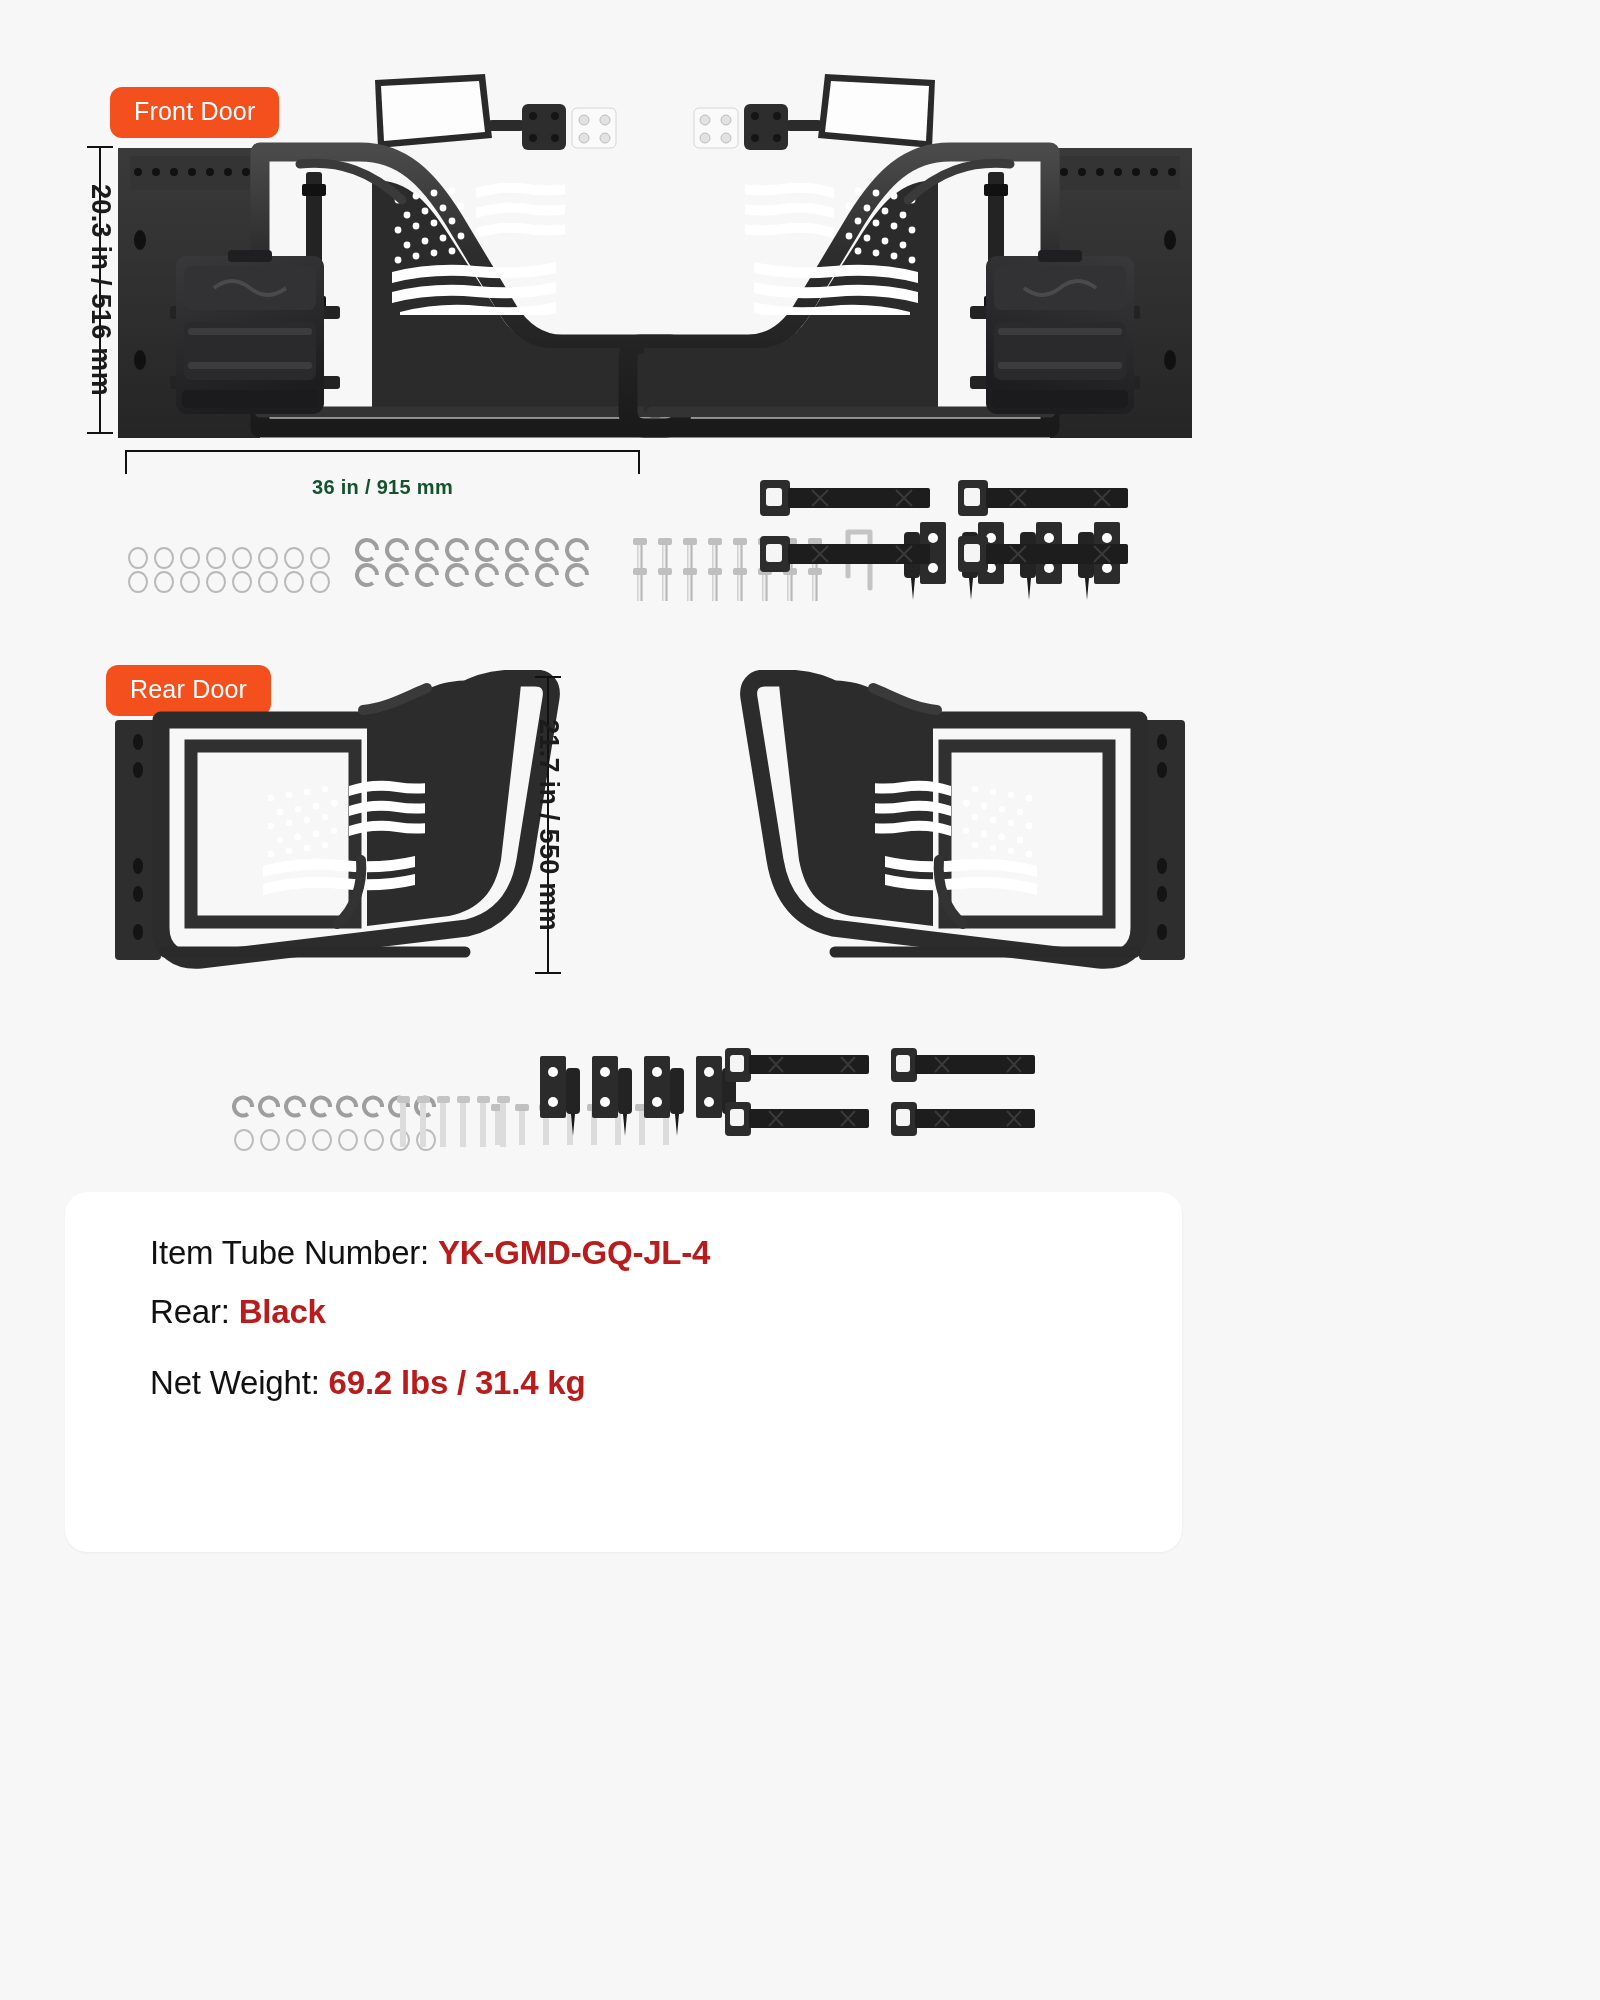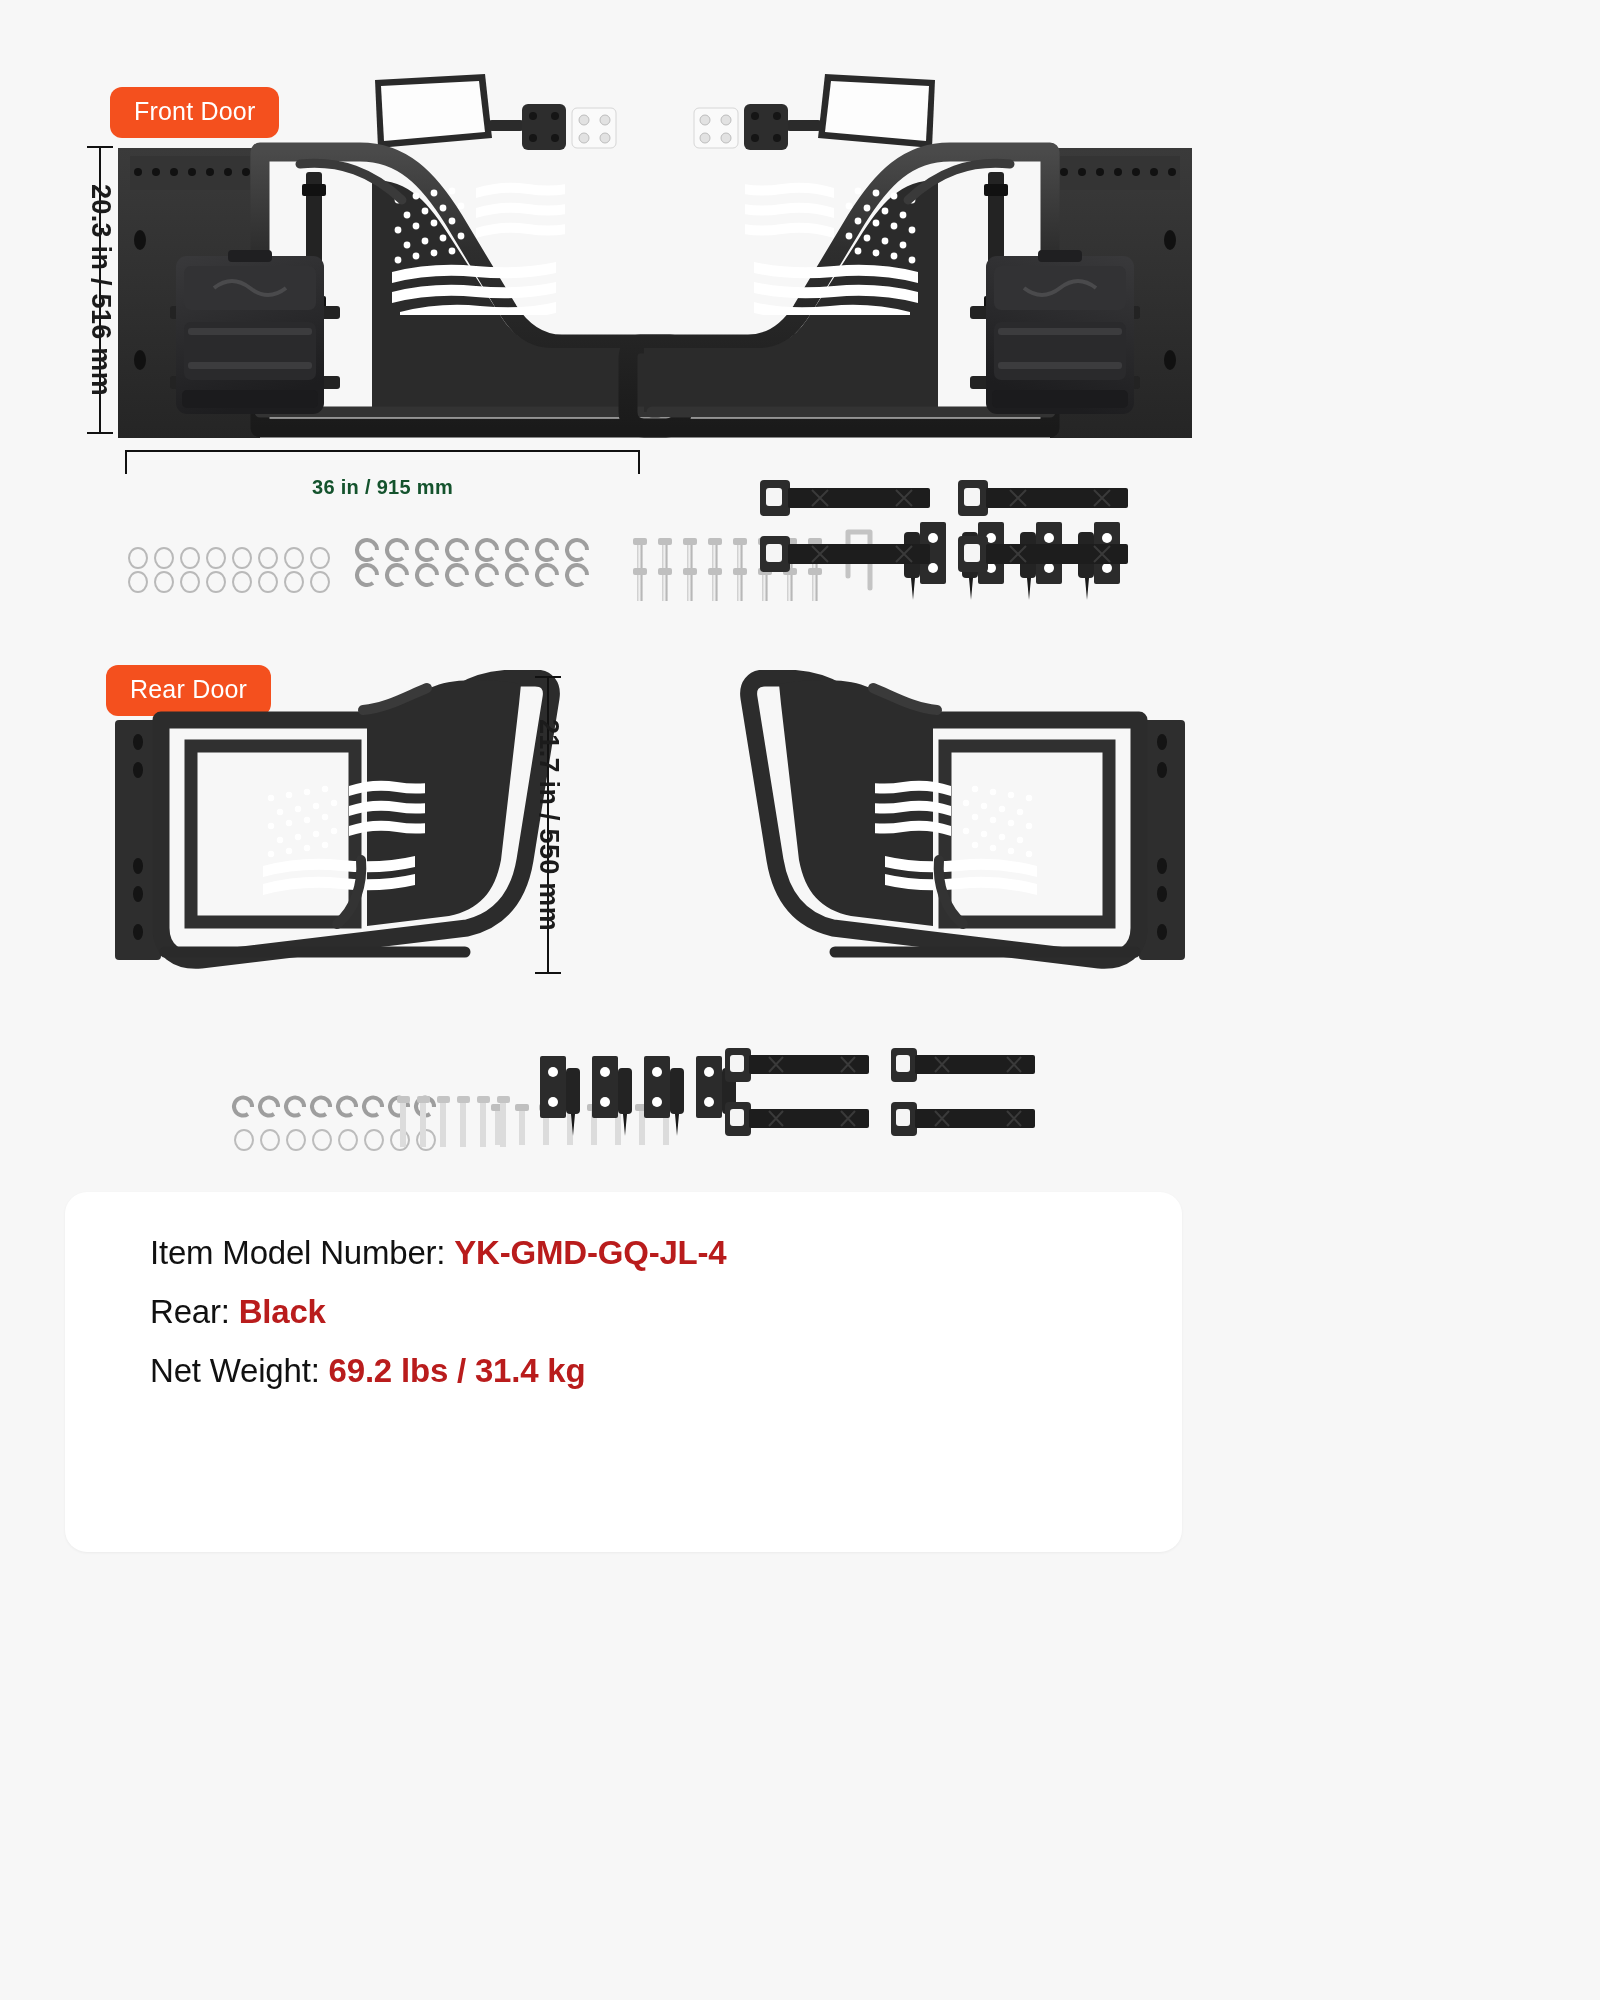--- a/index.html
+++ b/index.html
@@ -62,21 +62,21 @@
     box-shadow:0 1px 3px rgba(0,0,0,.05);
   }
   .spec-row{
     position:absolute;left:85px;
     white-space:nowrap;
     font-size:33px;color:#111;font-weight:400;letter-spacing:-.2px;
   }
   .spec-row .val{color:#b91c1c;font-weight:bold;}
   #spec-0{top:42px;}
   #spec-1{top:101px;}
-  #spec-2{top:160px;}
+  #spec-2{top:172px;}
   #spec-3{top:219px;}
 </style>
 </head>
 <body>
 
 <div class="page">
 
   <div class="badge" id="badge-front">Front Door</div>
 
   <div class="dim-v" id="dim-front-height" style="left:80px;top:146px;width:40px;height:288px;">
@@ -768,21 +768,21 @@
         <rect x="5" y="9" width="14" height="17" rx="3" fill="#f5f5f5"></rect>
         <rect x="24" y="9" width="120" height="19" rx="2" fill="#1d1d1d"></rect>
         <path d="M44 11 l14 15 M58 11 l-14 15" stroke="#3a3a3a" stroke-width="2"></path>
         <path d="M116 11 l14 15 M130 11 l-14 15" stroke="#3a3a3a" stroke-width="2"></path>
       </g>
     </svg>
   </div>
 
   <div id="spec-card">
     <div class="spec-row" id="spec-0">
-      <span>Item Model Number:</span>
+      <span>Item Tube Number:</span>
       <span class="val">YK-GMD-GQ-JL-4</span>
     </div>
     <div class="spec-row" id="spec-1">
       <span>Rear:</span>
       <span class="val">Black</span>
     </div>
     <div class="spec-row" id="spec-2">
       <span>Net Weight:</span>
       <span class="val">69.2 lbs / 31.4 kg</span>
     </div>

